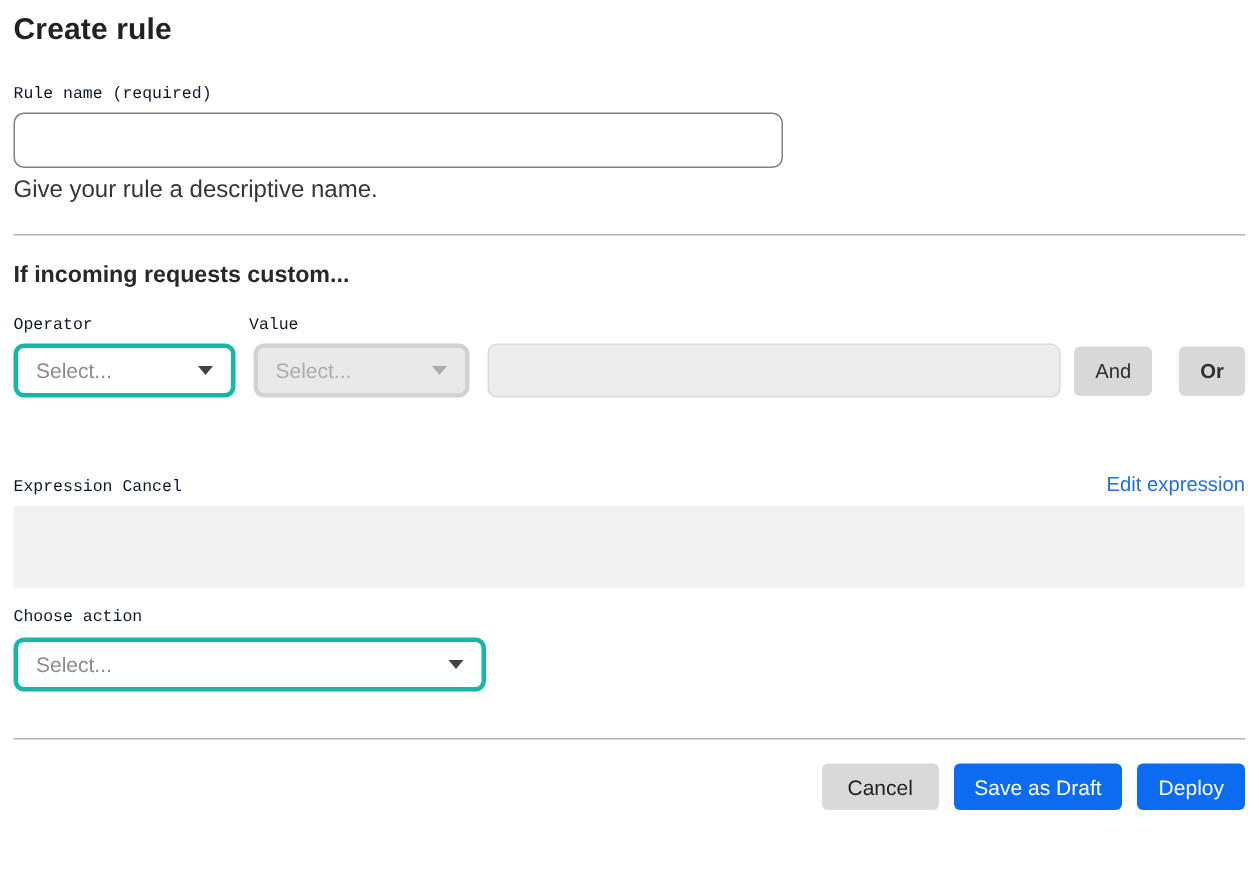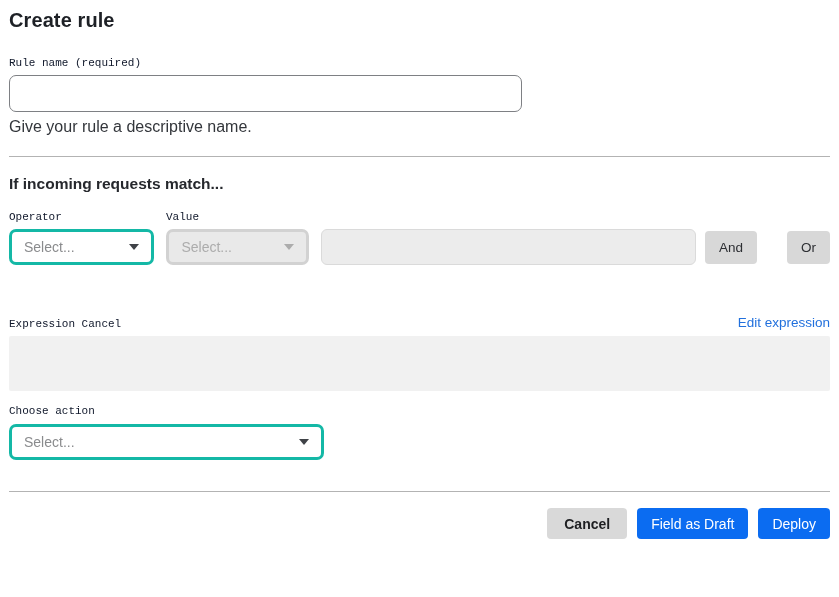--- a/index.html
+++ b/index.html
@@ -87,21 +87,21 @@
     font-size: 14px; padding: 0 12px; color: #8a8b8d;
     font-family: "Liberation Sans", sans-serif;
   }
   .gray-btn {
     border: none; border-radius: 4px;
     background: #d8d8d8; color: #2d2f33;
     font-size: 13.5px; font-family: "Liberation Sans", sans-serif;
     height: 33px; cursor: pointer;
   }
   .and-btn { margin-left: 9px; padding: 0 14px; }
-  .or-btn  { margin-left: 30px; padding: 0 14px; }
+  .or-btn  { margin-left: 18px; padding: 0 14px; font-weight: bold; }
 
   
   .expr-row {
     display: flex; justify-content: space-between; align-items: baseline;
     margin-top: 50px;
   }
   .edit-link {
     font-size: 13.5px; color: #2170dd; text-decoration: none; cursor: pointer;
   }
   .expr-box {
@@ -118,21 +118,21 @@
   hr.footer-divider { margin-top: 31px; }
 
   
   .footer-row {
     display: flex; justify-content: flex-end; align-items: center;
     gap: 10px; margin-top: 16px; padding-right: 0;
   }
   .cancel-btn {
     background: #d9d9d9; color: #1e1f22;
     border: none; border-radius: 4px; height: 31px; padding: 0 17px;
-    font-size: 14px; font-family: "Liberation Sans", sans-serif; cursor: pointer; font-weight: bold;
+    font-size: 14px; font-family: "Liberation Sans", sans-serif; cursor: pointer;
   }
   .blue-btn {
     background: #0b6cf1; color: #ffffff;
     border: none; border-radius: 4px; height: 31px; padding: 0 14px;
     font-size: 14px; font-family: "Liberation Sans", sans-serif; cursor: pointer;
   }
 </style>
 </head>
 <body>
 
@@ -143,21 +143,21 @@
   </div>
 
   <div class="rule-name-block">
     <label class="field-label">Rule name (required)</label>
     <input class="rule-name-input" type="text" value="" style="">
     <div class="help-text">Give your rule a descriptive name.</div>
   </div>
 
   <hr class="divider">
 
-  <div class="section-heading">If incoming requests match...</div>
+  <div class="section-heading">If incoming requests custom...</div>
 
   <div class="labels-row">
     <div class="field-label lbl-operator">Operator</div>
     <div class="field-label lbl-value">Value</div>
   </div>
 
   <div class="controls-row">
     <div class="select-box select-field">
       <span>Select...</span>
       <span class="caret"></span>
@@ -180,17 +180,17 @@
   <label class="field-label choose-label">Choose action</label>
   <div class="select-box select-action">
     <span>Select...</span>
     <span class="caret"></span>
   </div>
 
   <hr class="divider footer-divider">
 
   <div class="footer-row">
     <button class="cancel-btn">Cancel</button>
-    <button class="blue-btn">Field as Draft</button>
+    <button class="blue-btn">Save as Draft</button>
     <button class="blue-btn">Deploy</button>
   </div>
 
 </div>
 
 </body></html>

